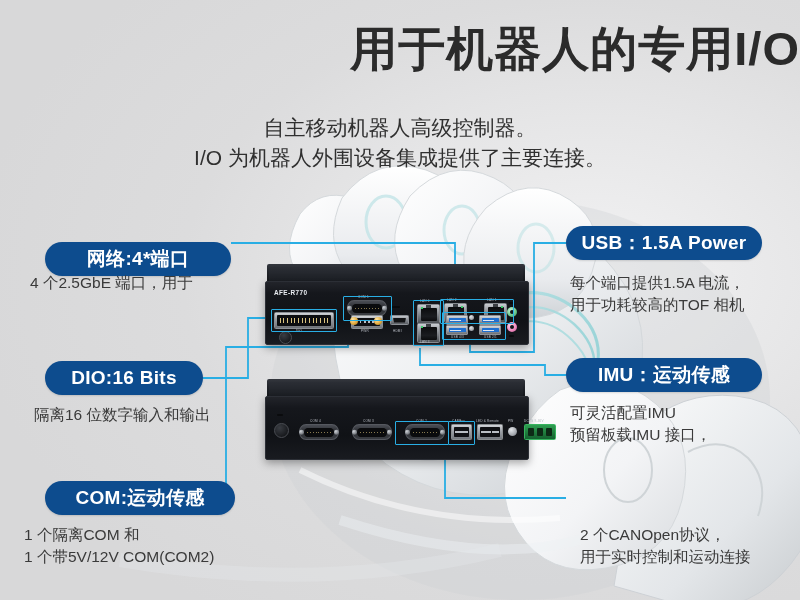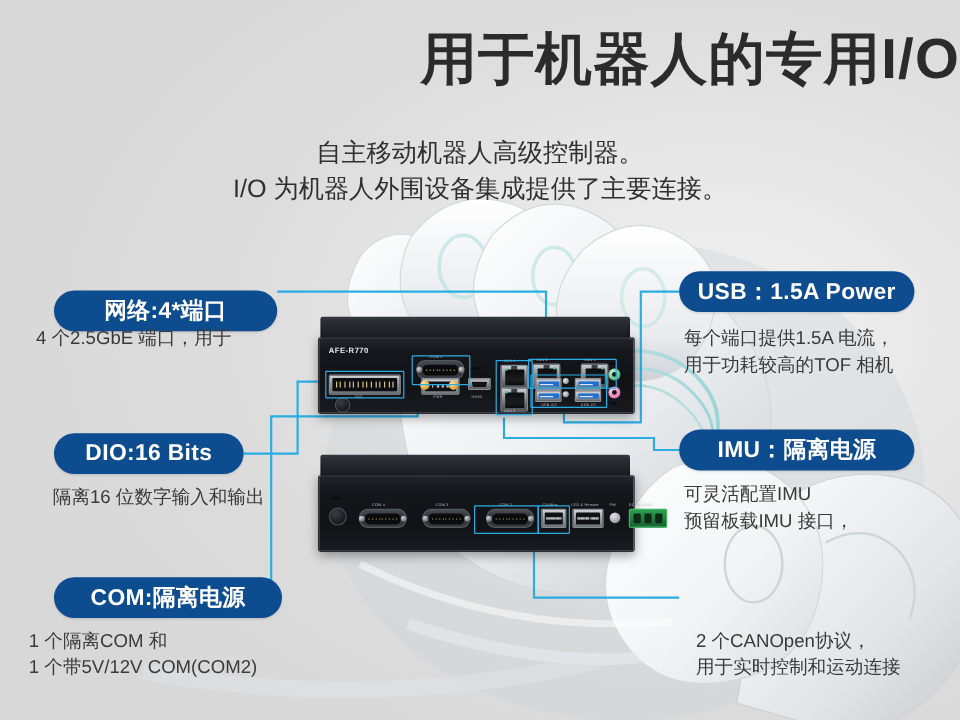--- a/index.html
+++ b/index.html
@@ -495,37 +495,37 @@
       <div class="hl" style="left:182px;top:24px;width:25px;height:22px;"></div>
     </div>
   </div>
 
   <div class="pill big" style="left:45px;top:214px;width:186px;margin-top:28px;">网络:4*端口</div>
   <div class="desc" style="left:30px;top:272px;">
     <div>4 个2.5GbE 端口，用于</div>
   </div>
 
   <div class="pill big" style="left:45px;top:361px;width:158px;">DIO:16 Bits</div>
-  <div class="desc" style="left:44px;top:404px;">
+  <div class="desc" style="left:34px;top:404px;">
     <div>隔离16 位数字输入和输出</div>
   </div>
 
-  <div class="pill big" style="left:45px;top:481px;width:190px;">COM:隔离电源</div>
+  <div class="pill big" style="left:45px;top:481px;width:190px;">COM:运动传感</div>
   <div class="desc" style="left:24px;top:524px;">
     <div>1 个隔离COM 和</div>
     <div>1 个带5V/12V COM(COM2)</div>
   </div>
 
   <div class="pill big" style="left:566px;top:226px;width:196px;">USB：1.5A Power</div>
   <div class="desc right" style="left:570px;top:272px;">
     <div>每个端口提供1.5A 电流，</div>
     <div>用于功耗较高的TOF 相机</div>
   </div>
 
-  <div class="pill big" style="left:566px;top:358px;width:196px;">IMU：隔离电源</div>
+  <div class="pill big" style="left:566px;top:358px;width:196px;">IMU：运动传感</div>
   <div class="desc right" style="left:570px;top:402px;">
     <div>可灵活配置IMU</div>
     <div>预留板载IMU 接口，</div>
   </div>
 
   <div class="desc right" style="left:580px;top:524px;">
     <div>2 个CANOpen协议，</div>
     <div>用于实时控制和运动连接</div>
   </div>
 

